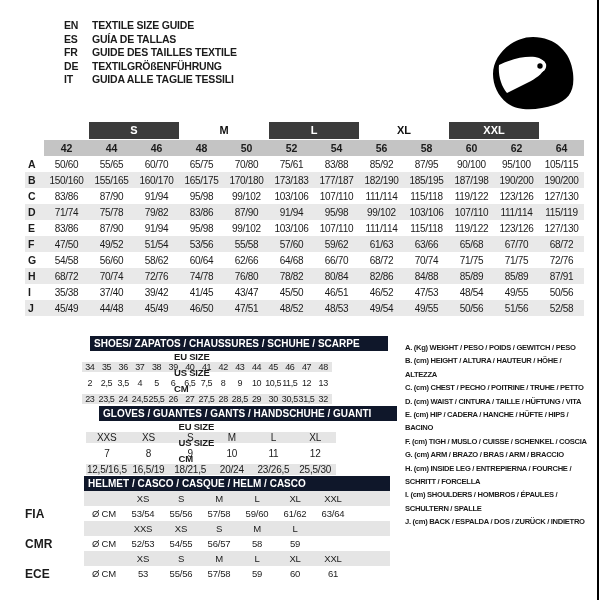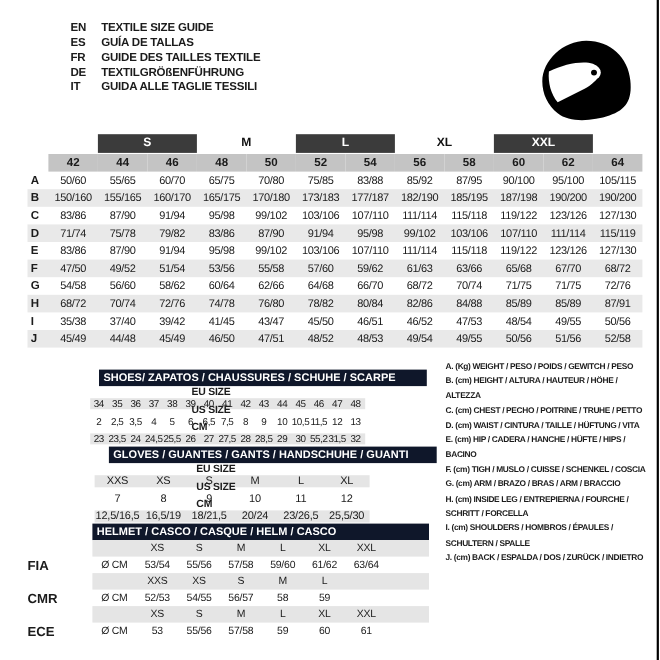--- a/index.html
+++ b/index.html
@@ -38,21 +38,21 @@
   .cols6  { grid-template-columns:repeat(6,1fr); font-size:10px; letter-spacing:-0.2px; }
   .srow-vals > div { text-align:center; white-space:nowrap; }
   .shaded { background:#e5e5e5; }
   
   .helm { top:476px; }  .helm .bar { margin-left:59px; width:302px; }
   .hrow { display:flex; align-items:center; height:15px; }
   .hrow-label { width:59px; font-weight:bold; font-size:12px; }
   .hrow-vals { display:grid; grid-template-columns:40px repeat(6,38px) 1fr; width:306px; height:15px; align-items:center; font-size:9.5px; letter-spacing:-0.2px; }
   .hrow-vals > div { text-align:center; white-space:nowrap; }
   
-  .legend { position:absolute; left:405px; top:326px; width:186px; font-size:7.6px; font-weight:bold; line-height:13.4px; letter-spacing:-0.3px; }
+  .legend { position:absolute; left:405px; top:341px; width:186px; font-size:7.6px; font-weight:bold; line-height:13.4px; letter-spacing:-0.3px; }
 </style>
 </head>
 <body>
 
 <div class="lang-block" id="langs">
     <div class="lang-line">
       <div class="lang-code">EN</div>
       <div class="lang-text">TEXTILE SIZE GUIDE</div>
     </div>
     <div class="lang-line">
@@ -107,21 +107,21 @@
       <div class="size-cell">62</div>
       <div class="size-cell">64</div>
     </div>
     <div class="trow">
       <div class="letter-cell">A</div>
       <div class="val-cell">50/60</div>
       <div class="val-cell">55/65</div>
       <div class="val-cell">60/70</div>
       <div class="val-cell">65/75</div>
       <div class="val-cell">70/80</div>
-      <div class="val-cell">75/85</div>
+      <div class="val-cell">75/61</div>
       <div class="val-cell">83/88</div>
       <div class="val-cell">85/92</div>
       <div class="val-cell">87/95</div>
       <div class="val-cell">90/100</div>
       <div class="val-cell">95/100</div>
       <div class="val-cell">105/115</div>
     </div>
     <div class="trow alt">
       <div class="letter-cell">B</div>
       <div class="val-cell">150/160</div>
@@ -309,21 +309,21 @@
         <div>24</div>
         <div>24,5</div>
         <div>25,5</div>
         <div>26</div>
         <div>27</div>
         <div>27,5</div>
         <div>28</div>
         <div>28,5</div>
         <div>29</div>
         <div>30</div>
-        <div>55,2</div>
+        <div>30,5</div>
         <div>31,5</div>
         <div>32</div>
       </div>
     </div>
   </div>
 
 <div class="sub gloves" id="gloves">
     <div class="bar">GLOVES / GUANTES / GANTS / HANDSCHUHE / GUANTI</div>
     <div class="srow">
       <div class="srow-label">EU SIZE</div>

